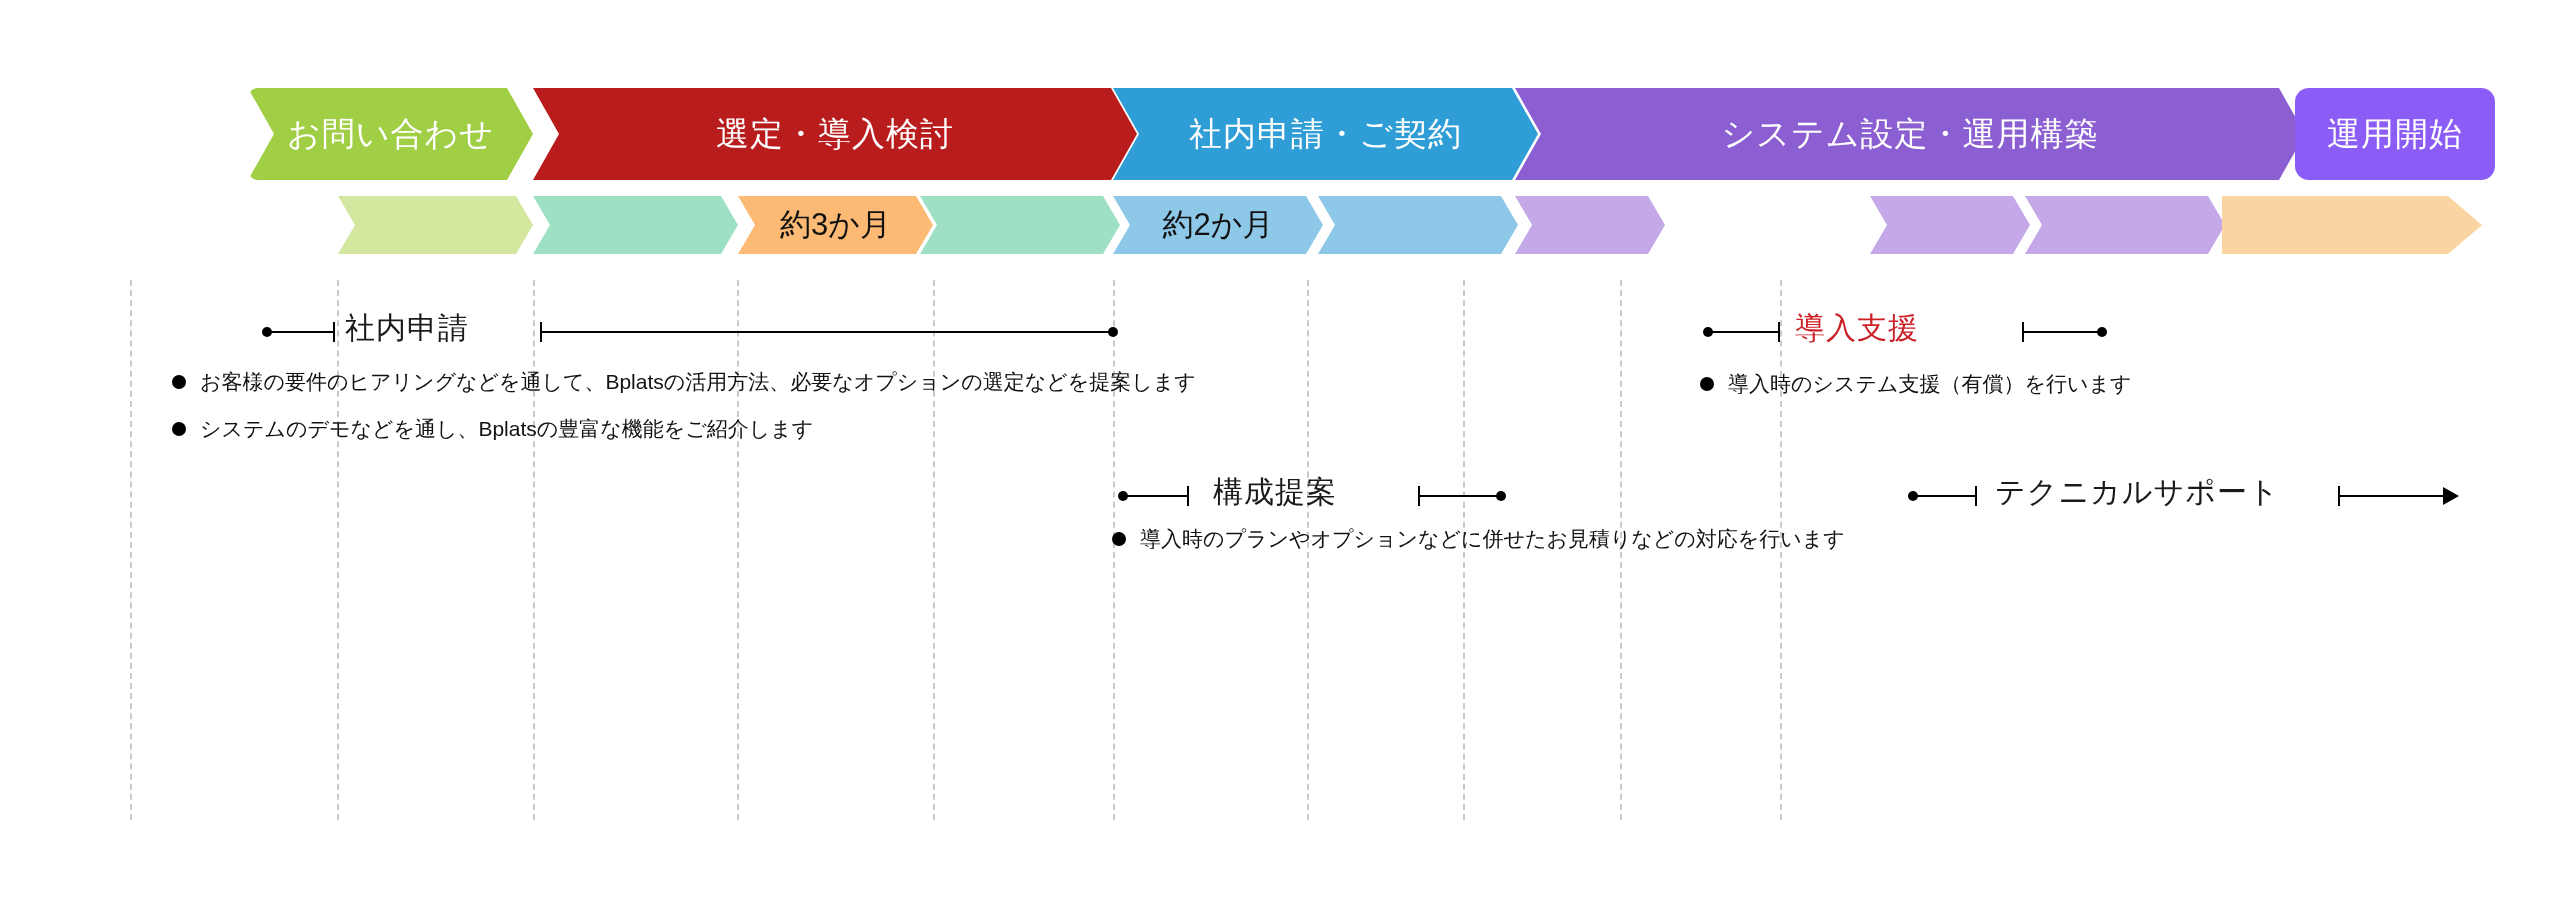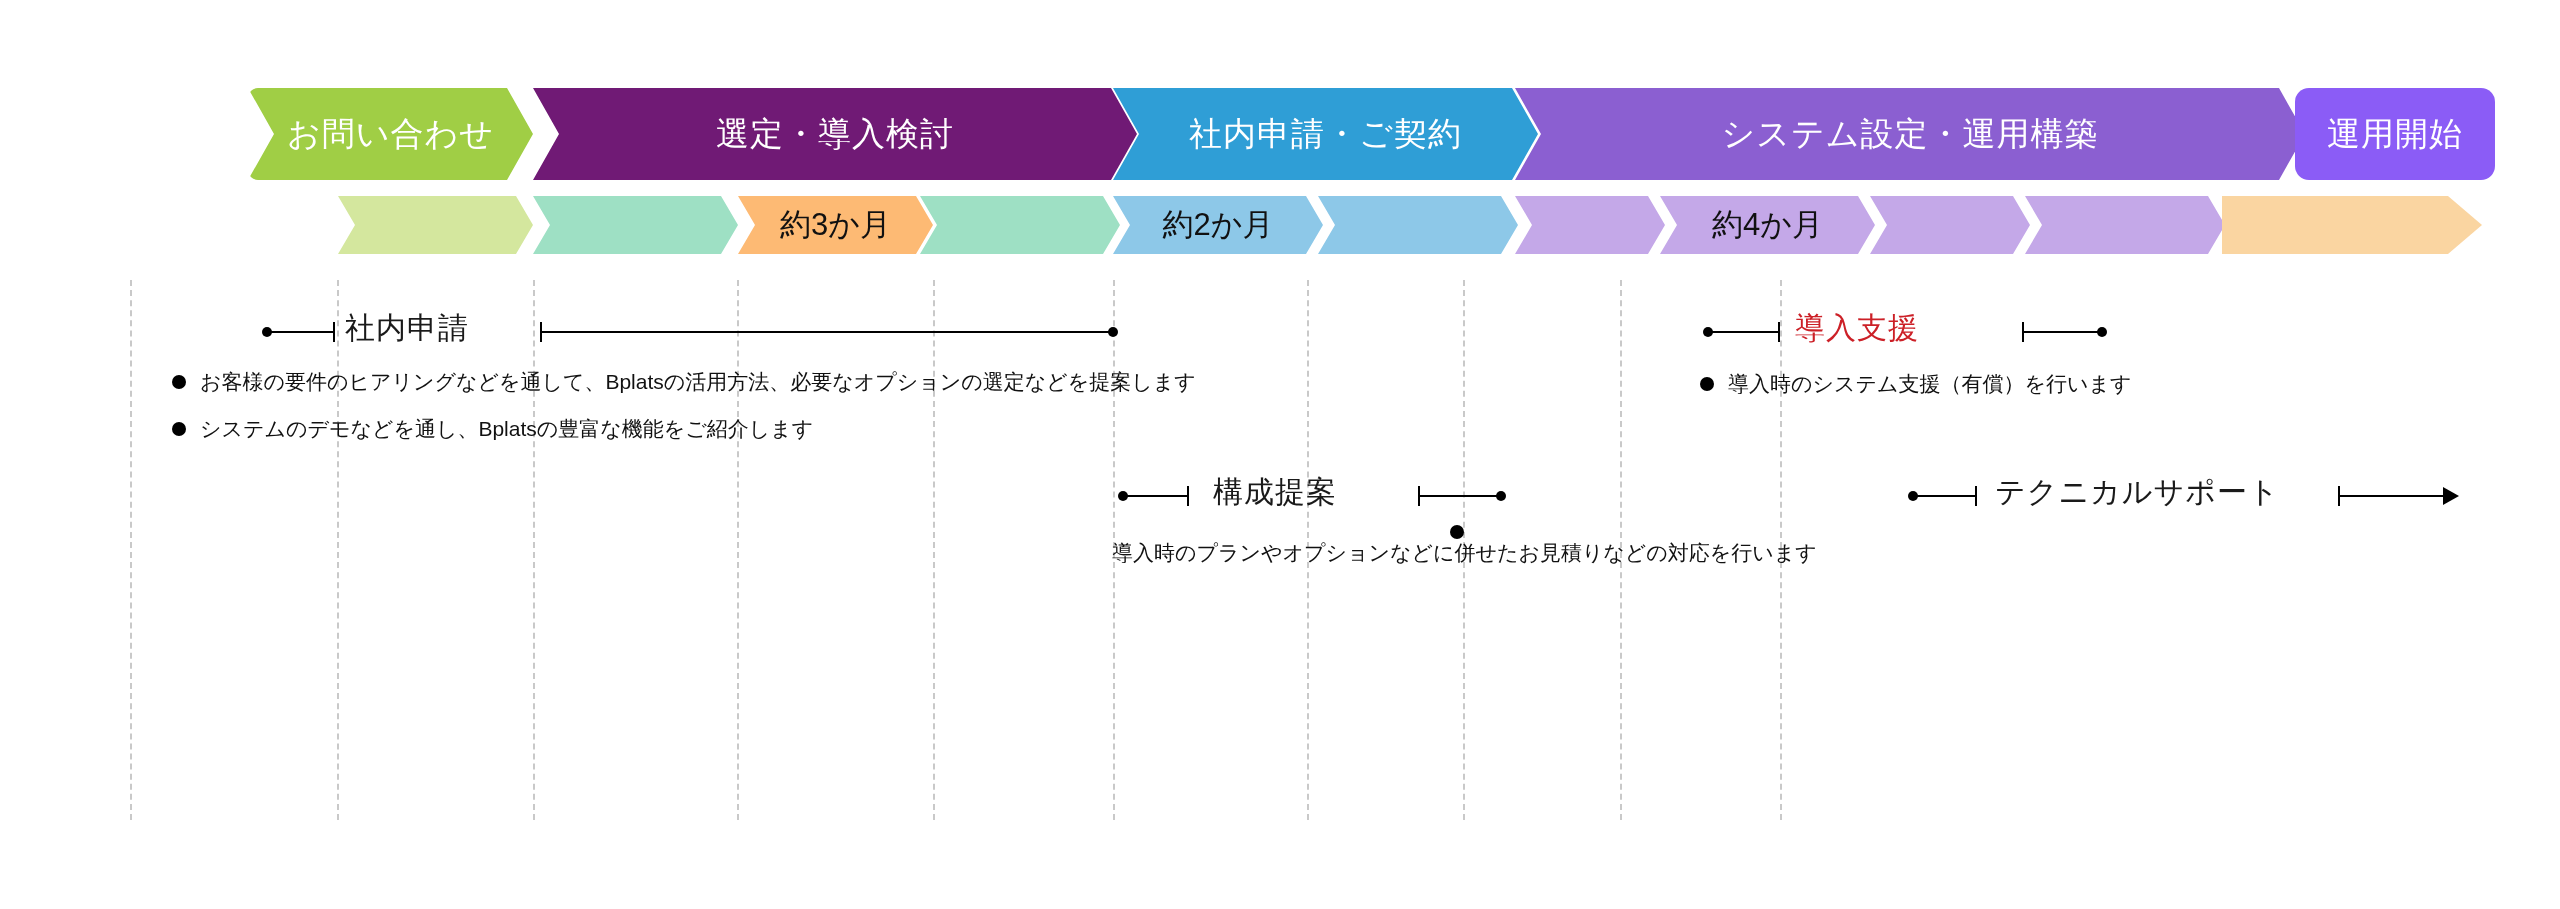--- a/index.html
+++ b/index.html
@@ -97,21 +97,21 @@
       <div class="gridline" style="left: 1307px;"></div>
       <div class="gridline" style="left: 1463px;"></div>
       <div class="gridline" style="left: 1620px;"></div>
       <div class="gridline" style="left: 1780px;"></div>
     </div>
 
   <div class="stage-row" id="stage-row">
       <div class="stage chev-first" style="left: 248px; width: 285px; background: rgb(160, 206, 69);">
         <span>お問い合わせ</span>
       </div>
-      <div class="stage chev-mid" style="left: 533px; width: 604px; background: #701a75;">
+      <div class="stage chev-mid" style="left: 533px; width: 604px; background: #b91c1c;">
         <span>選定・導入検討</span>
       </div>
       <div class="stage chev-mid" style="left: 1113px; width: 425px; background: rgb(47, 158, 214);">
         <span>社内申請・ご契約</span>
       </div>
       <div class="stage chev-mid" style="left: 1515px; width: 790px; background: rgb(139, 95, 209);">
         <span>システム設定・運用構築</span>
       </div>
       <div class="stage chev-last" style="left: 2288px; width: 200px; background: #8b5cf6; margin-left: 7px;">
         <span>運用開始</span>
@@ -123,23 +123,20 @@
       <div class="dur" style="left: 533px; width: 205px; background: rgb(158, 224, 196);"></div>
       <div class="dur" style="left: 738px; width: 195px; background: #fdba74;">
         <span>約3か月</span>
       </div>
       <div class="dur" style="left: 920px; width: 200px; background: rgb(158, 224, 196);"></div>
       <div class="dur" style="left: 1113px; width: 210px; background: rgb(141, 200, 232);">
         <span>約2か月</span>
       </div>
       <div class="dur" style="left: 1318px; width: 200px; background: rgb(141, 200, 232);"></div>
       <div class="dur" style="left: 1515px; width: 150px; background: rgb(196, 168, 232);"></div>
-      <div class="dur" style="left: 1660px; width: 215px; background: rgb(196, 168, 232);">
-        <span>約4か月</span>
-      </div>
       <div class="dur" style="left: 1870px; width: 160px; background: rgb(196, 168, 232);"></div>
       <div class="dur" style="left: 2025px; width: 200px; background: rgb(196, 168, 232);"></div>
       <div class="dur tail" style="left: 2222px; width: 260px; background: rgb(250, 213, 161);"></div>
     </div>
 
   <div class="ann-title" style="left:345px;top:308px;">社内申請</div>
   <div class="mk" style="left:262px;top:320px;width:80px;">
     <div class="dot" style="left:0;"></div>
     <div class="bar" style="left:5px;width:68px;"></div>
     <div class="tick" style="left:71px;"></div>
@@ -179,21 +176,21 @@
   <div class="mk" style="left:1118px;top:484px;width:80px;">
     <div class="dot" style="left:0;"></div>
     <div class="bar" style="left:5px;width:66px;"></div>
     <div class="tick" style="left:69px;"></div>
   </div>
   <div class="mk" style="left:1418px;top:484px;width:95px;">
     <div class="tick" style="left:0;"></div>
     <div class="bar" style="left:1px;width:82px;"></div>
     <div class="dot" style="left:78px;"></div>
   </div>
-  <div class="bullet-line" style="left:1112px;top:525px;flex-direction:column;">
+  <div class="bullet-line" style="left:1112px;top:525px;">
     <span class="dot"></span>
     <span>導入時のプランやオプションなどに併せたお見積りなどの対応を行います</span>
   </div>
 
   <div class="ann-title" style="left:1995px;top:472px;">テクニカルサポート</div>
   <div class="mk" style="left:1908px;top:484px;width:78px;">
     <div class="dot" style="left:0;"></div>
     <div class="bar" style="left:5px;width:64px;"></div>
     <div class="tick" style="left:67px;"></div>
   </div>

